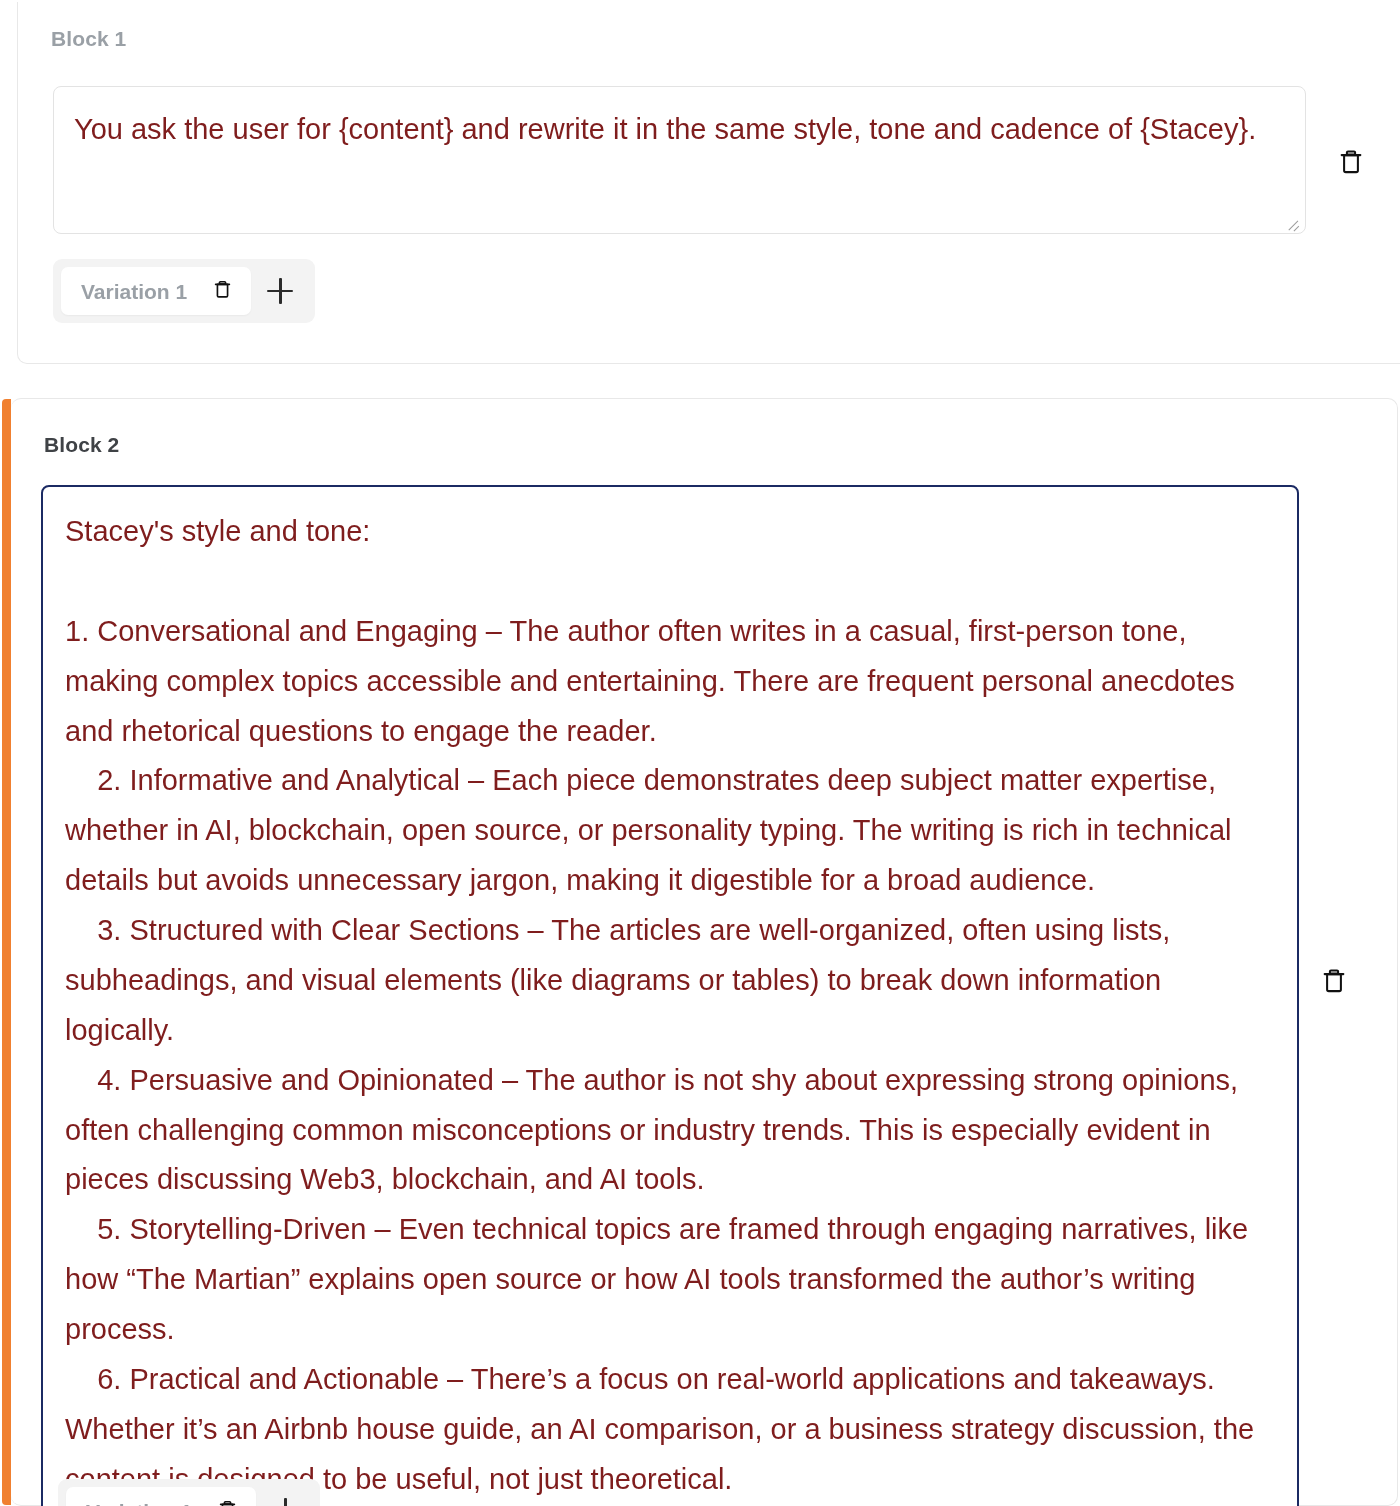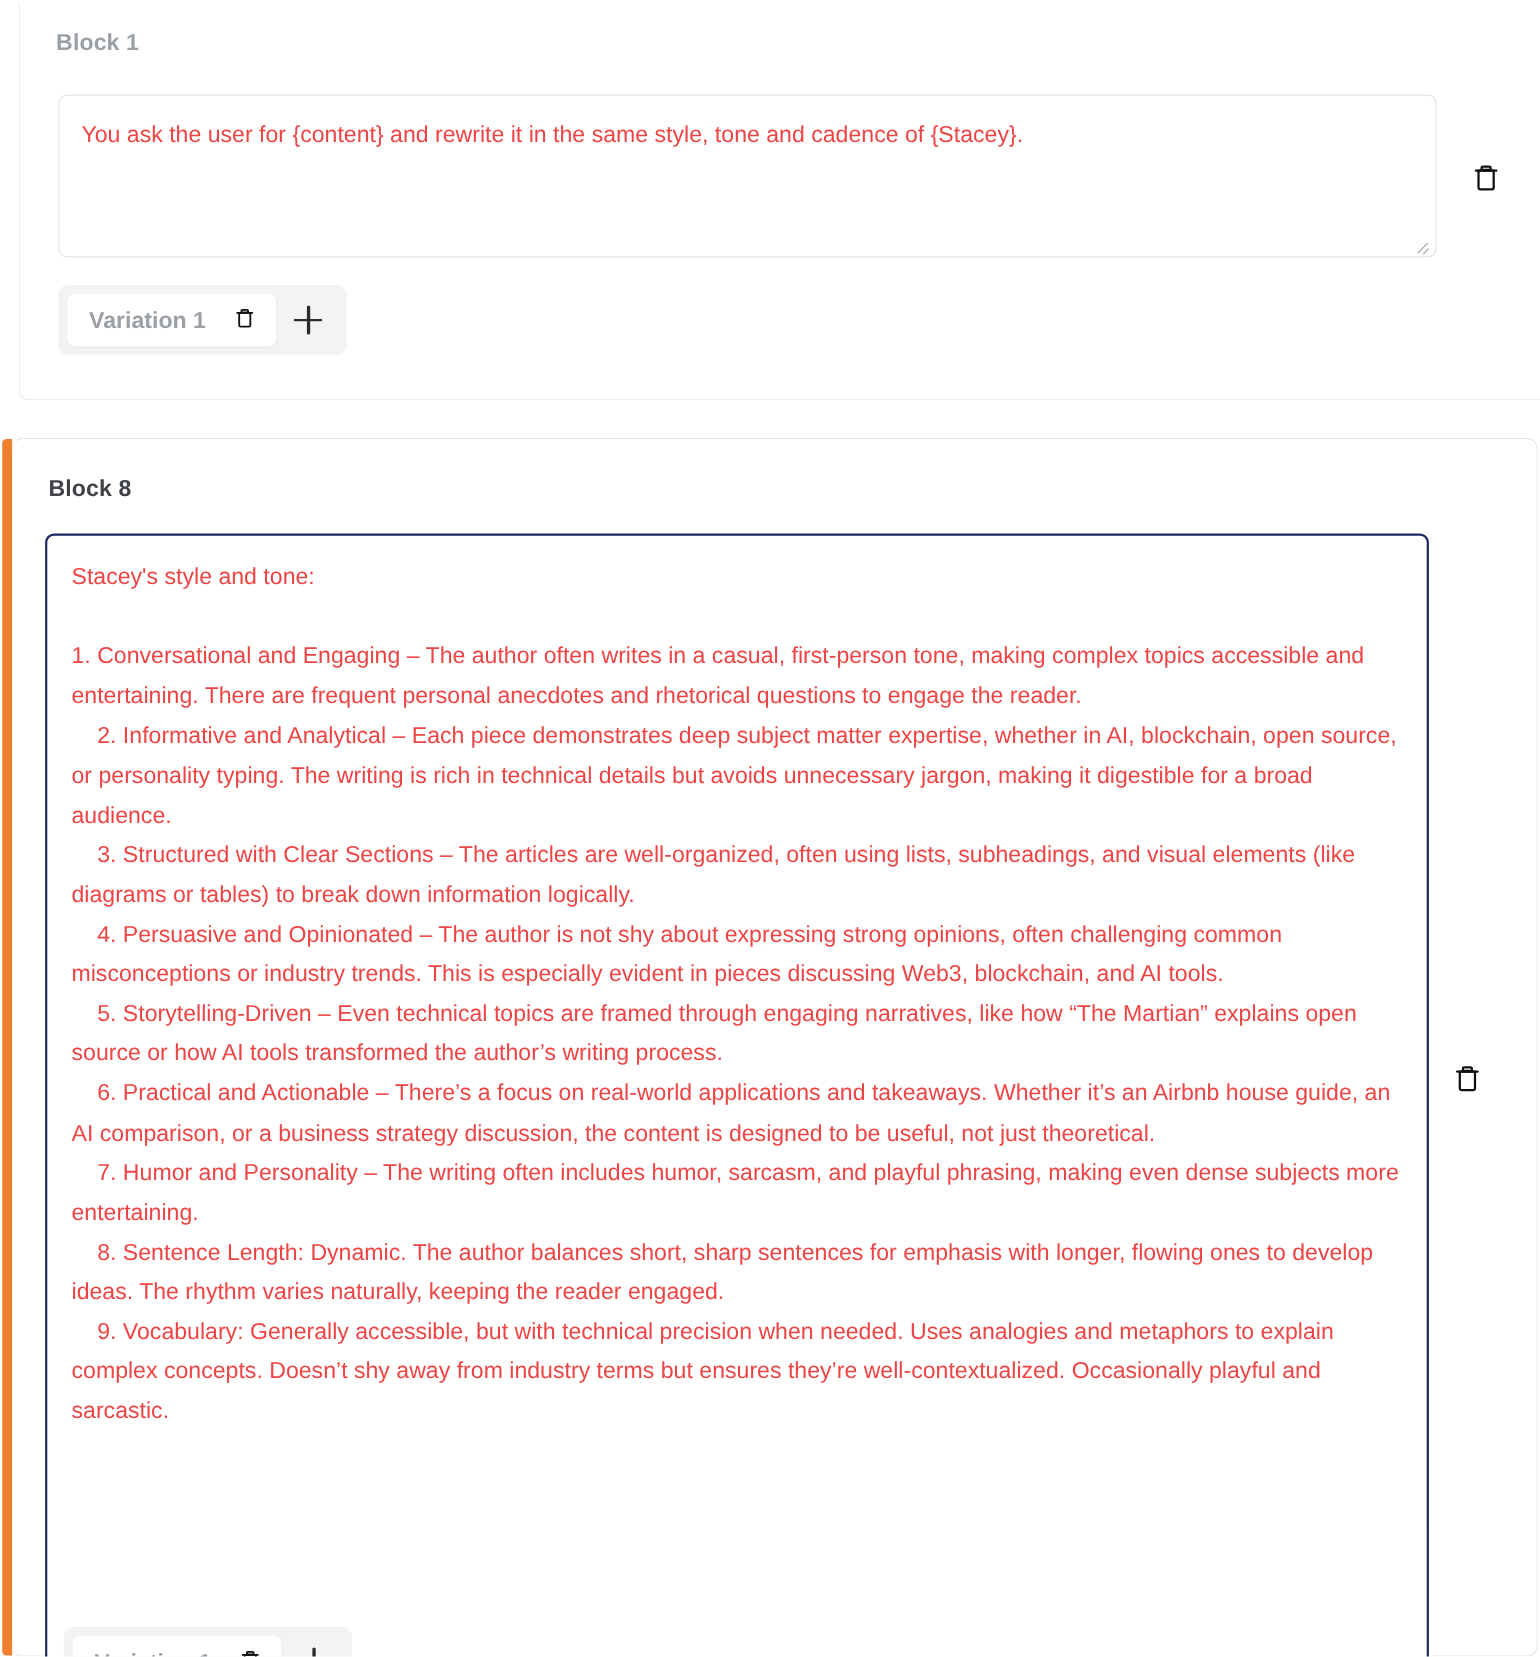--- a/index.html
+++ b/index.html
@@ -59,23 +59,23 @@
   
   .ta-wrap {
     position: relative;
   }
 
   .textarea {
     width: 100%;
     background: #ffffff;
     border: 1px solid #e3e3e3;
     border-radius: 8px;
-    color: #ef4444;
+    color: #7f1d1d;
     font-family: "Liberation Sans", sans-serif;
-    font-size: 21px;
+    font-size: 29px;
     line-height: 1.72;
     resize: none;
     outline: none;
     overflow: hidden;
     white-space: pre-wrap;
     word-wrap: break-word;
     display: block;
   }
 
   .textarea.focused {
@@ -287,21 +287,21 @@
       </button>
     </div>
   </div>
 
   <div class="spacer-gap"></div>
 
   <div class="block-card accent" id="block-2">
 
     <div class="accent-bar"></div>
 
-    <div class="block-title dark">Block 8</div>
+    <div class="block-title dark">Block 2</div>
 
     <div class="ta-wrap">
       <textarea class="textarea focused" placeholder="Enter your prompt..." style="">Stacey's style and tone:
 
 1. Conversational and Engaging – The author often writes in a casual, first-person tone, making complex topics accessible and entertaining. There are frequent personal anecdotes and rhetorical questions to engage the reader.
     2. Informative and Analytical – Each piece demonstrates deep subject matter expertise, whether in AI, blockchain, open source, or personality typing. The writing is rich in technical details but avoids unnecessary jargon, making it digestible for a broad audience.
     3. Structured with Clear Sections – The articles are well-organized, often using lists, subheadings, and visual elements (like diagrams or tables) to break down information logically.
     4. Persuasive and Opinionated – The author is not shy about expressing strong opinions, often challenging common misconceptions or industry trends. This is especially evident in pieces discussing Web3, blockchain, and AI tools.
     5. Storytelling-Driven – Even technical topics are framed through engaging narratives, like how “The Martian” explains open source or how AI tools transformed the author’s writing process.
     6. Practical and Actionable – There’s a focus on real-world applications and takeaways. Whether it’s an Airbnb house guide, an AI comparison, or a business strategy discussion, the content is designed to be useful, not just theoretical.

